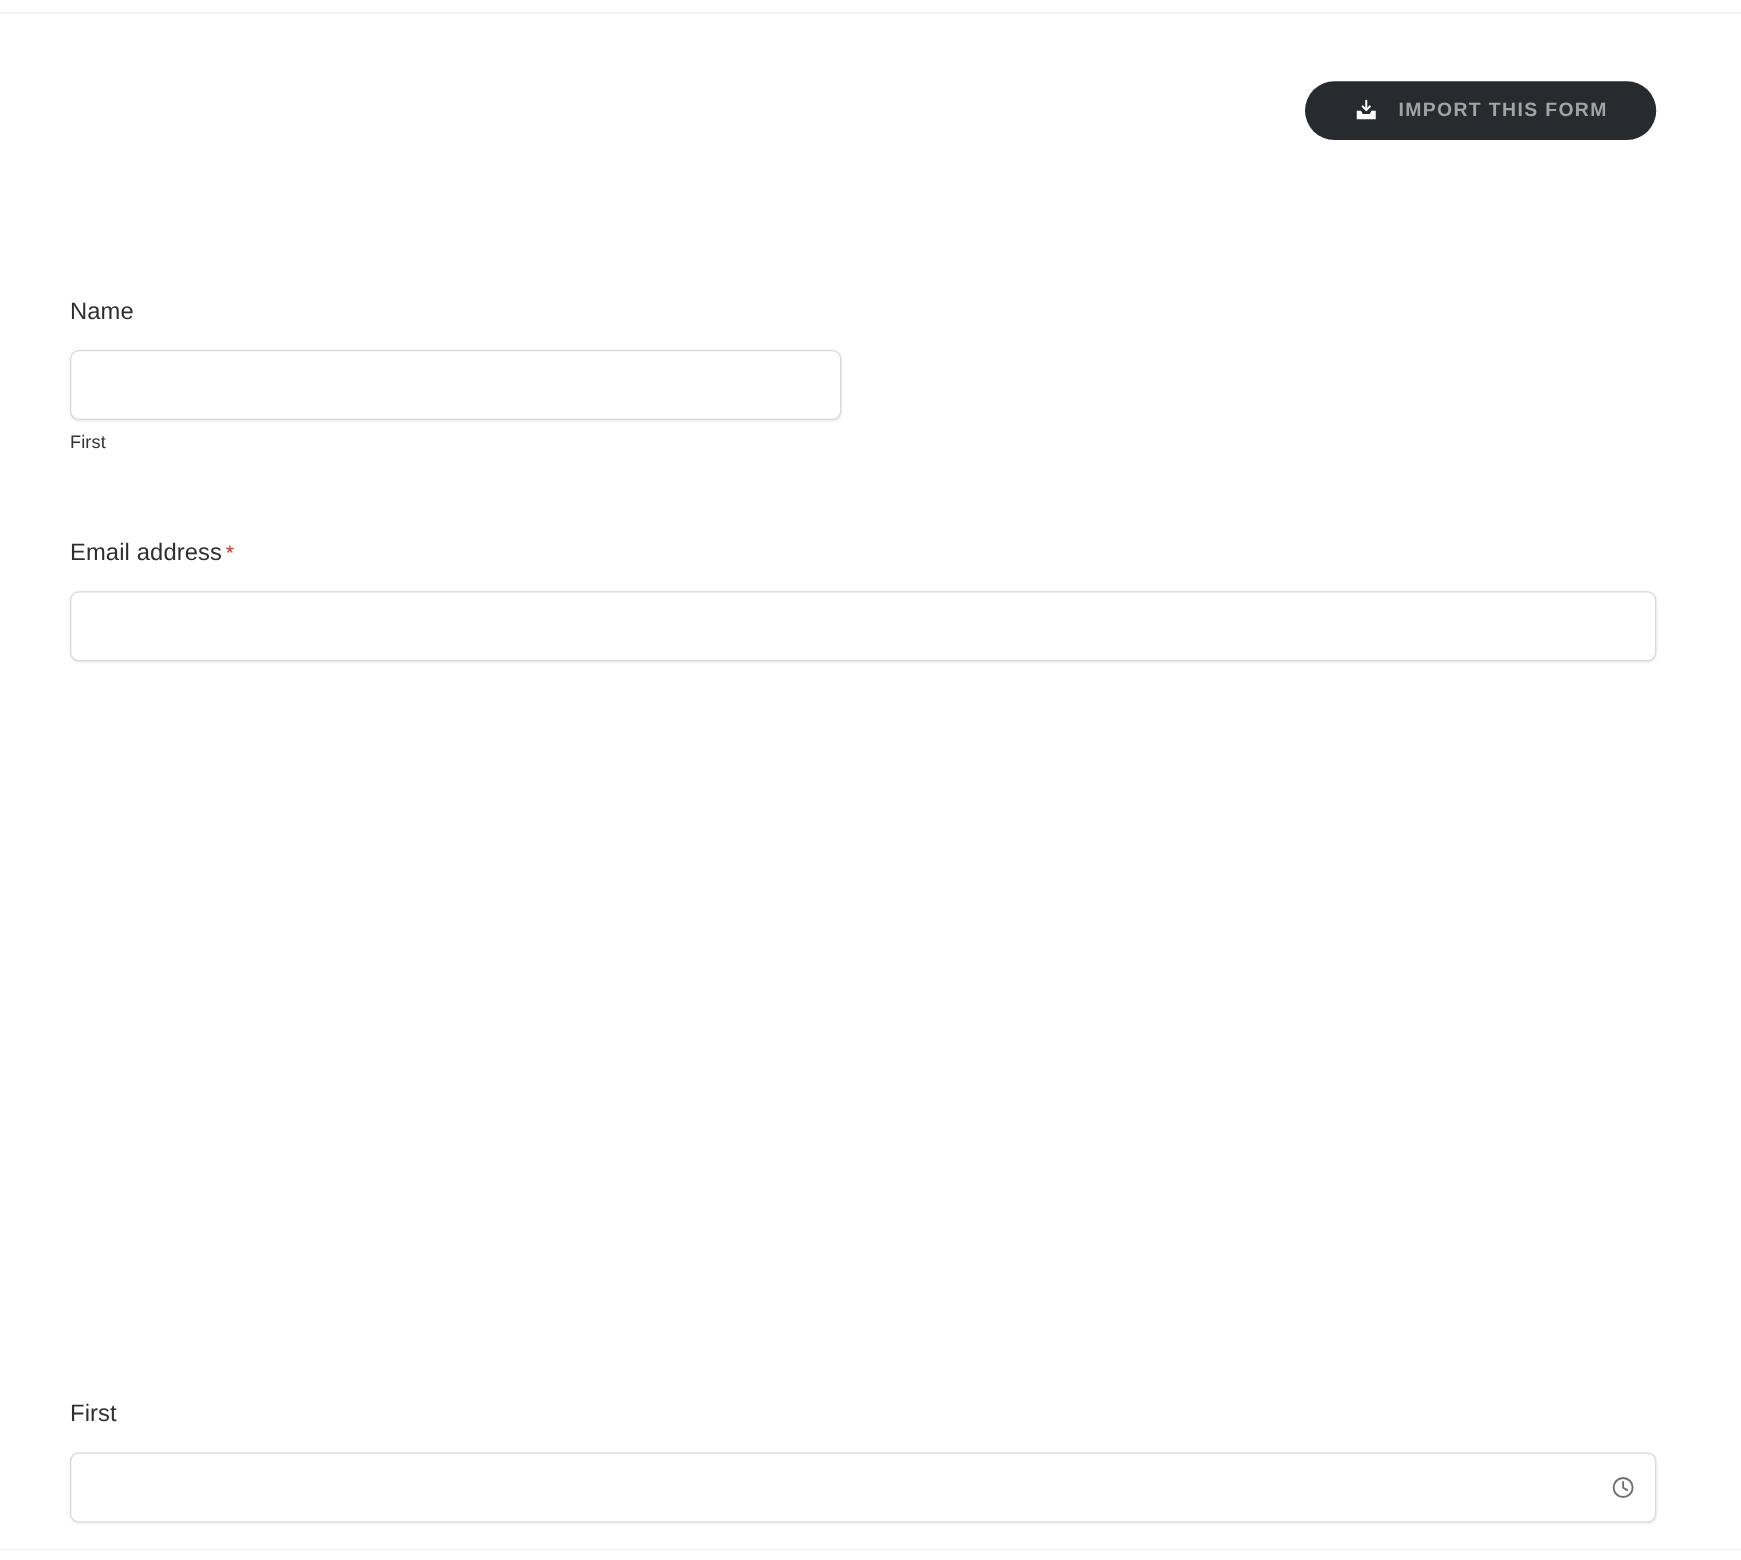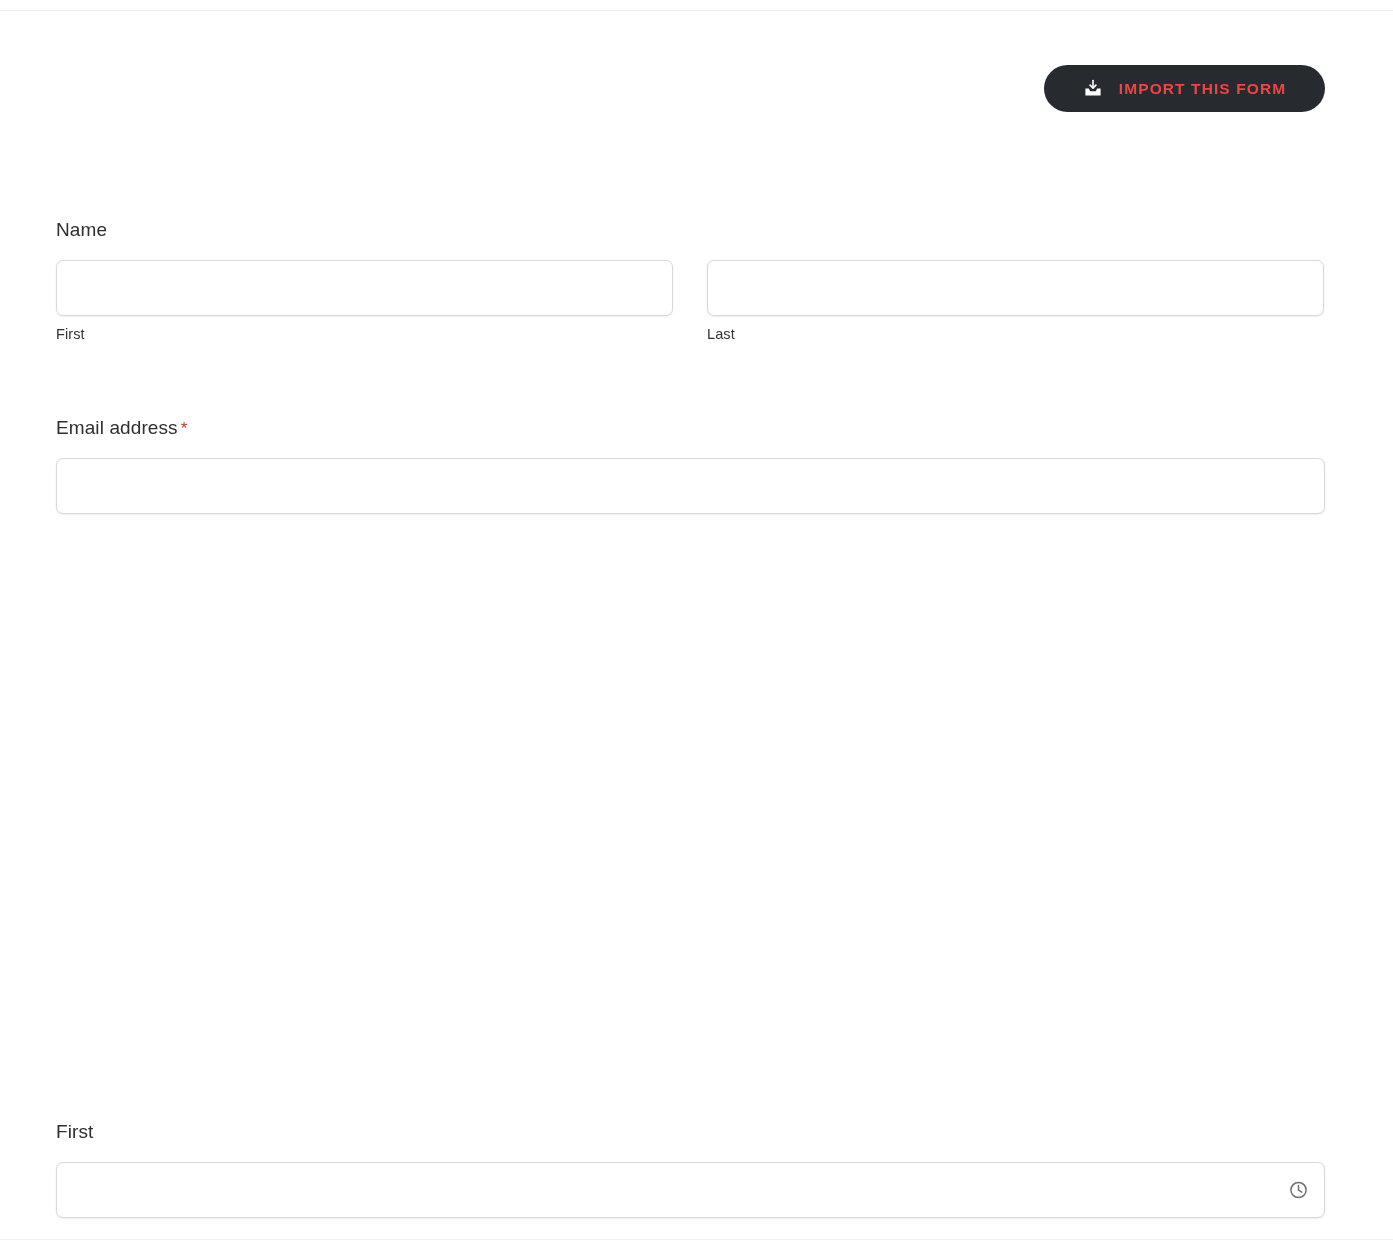--- a/index.html
+++ b/index.html
@@ -45,21 +45,21 @@
 
   .import-btn {
     position: absolute;
     top: 54px;
     left: 1044px;
     width: 281px;
     height: 47px;
     background: #272b30;
     border: none;
     border-radius: 24px;
-    color: #ef4444;
+    color: #a3a3a3;
     display: flex;
     align-items: center;
     justify-content: center;
     gap: 16px;
     cursor: pointer;
     padding: 0;
   }
   .import-btn .btn-label {
     font-size: 15.5px;
     font-weight: bold;
@@ -109,36 +109,36 @@
     color: #2b2b2b;
     padding: 0 14px;
     outline: none;
   }
   input.ctl { height: 56px; }
 
   
   #field-text { top: 57px; }
 
   
-  #field-name { top: 208px; }
+  #field-name { top: 228px; }
   .name-row {
     display: flex;
     gap: 34px;
   }
   .name-col { width: 617px; }
   .sub-label {
     display: block;
     font-size: 14.5px;
     color: #333333;
     margin-top: 10px;
     letter-spacing: 0.1px;
   }
 
   
-  #field-email { top: 406px; }
+  #field-email { top: 421px; }
 
   
   #field-textarea { top: 558px; }
   textarea.ctl {
     height: 312px;
     resize: vertical;
     padding: 12px 14px;
     line-height: 1.4;
   }
   .ta-wrap { position: relative; }
@@ -186,24 +186,20 @@
     <span class="btn-label">Import this form</span>
   </button>
 
 
   <div class="field" id="field-name">
     <label class="field-label">Name</label>
     <div class="name-row">
       <div class="name-col">
         <input class="ctl" type="text" placeholder="" style="">
         <span class="sub-label">First</span>
-      </div>
-      <div class="name-col">
-        <input class="ctl" type="text" placeholder="" style="">
-        <span class="sub-label">Last</span>
       </div>
     </div>
   </div>
 
   <div class="field" id="field-email">
     <label class="field-label"><span>Email address</span><span class="req-star">*</span></label>
     <input class="ctl" type="email" placeholder="" style="">
   </div>
 
 

